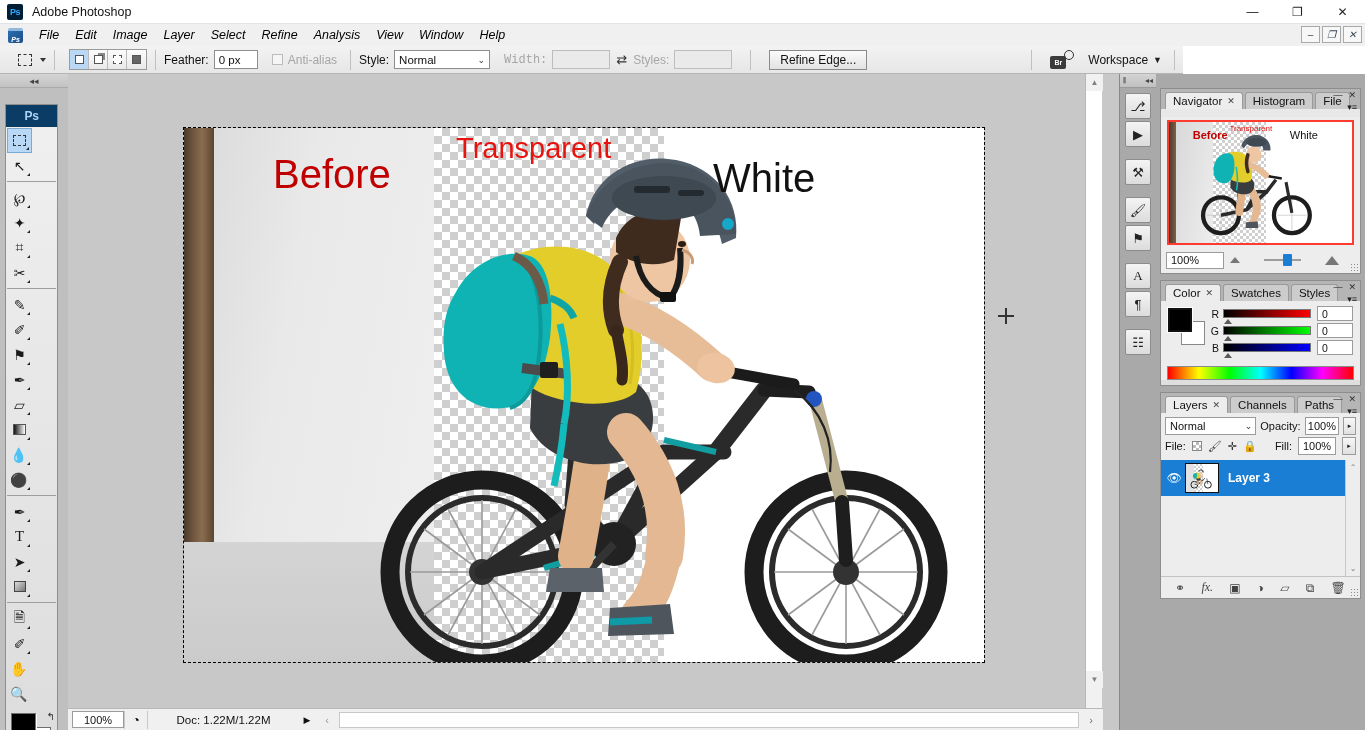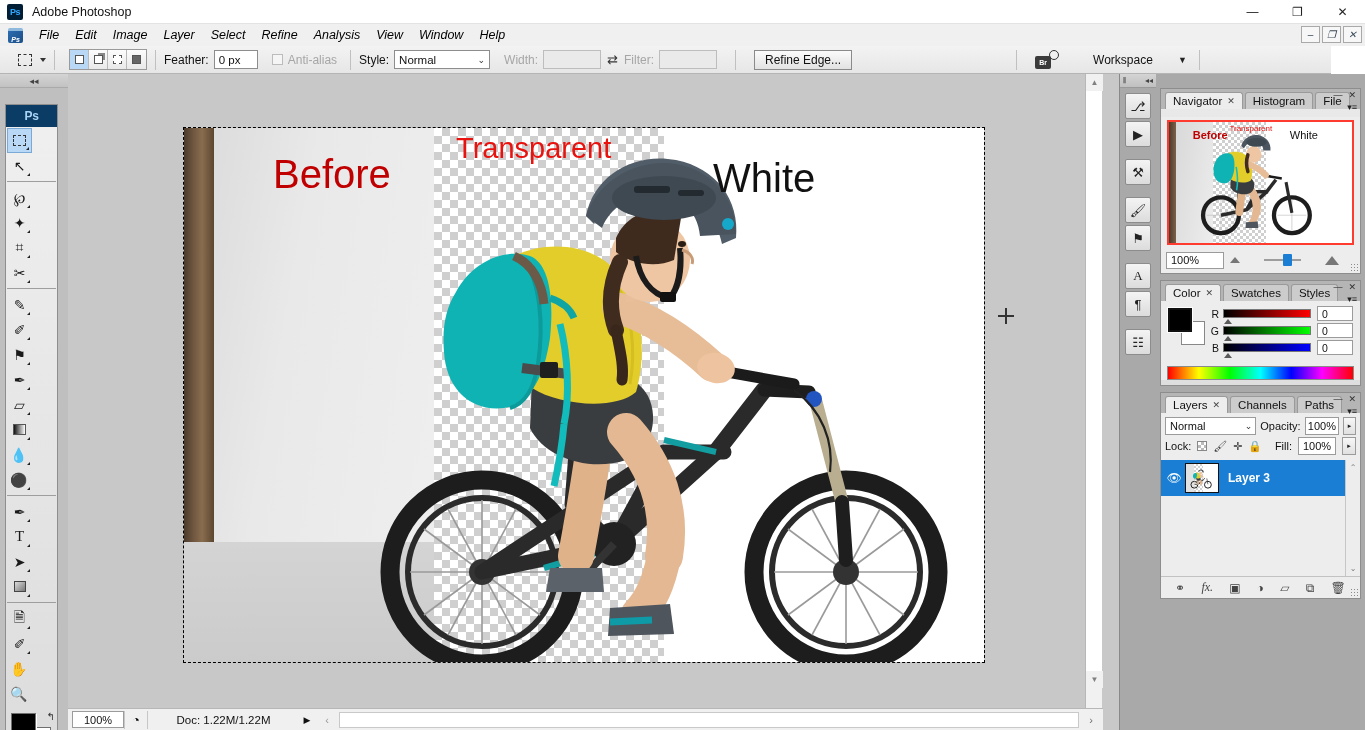--- a/index.html
+++ b/index.html
@@ -49,21 +49,21 @@
   }
   .doc-win-ctrls { position:absolute; right:3px; top:2px; display:flex; gap:2px; }
   .doc-win-btn {
     width:19px; height:17px; border:1px solid #a9a9a9; background:#f7f7f7;
     display:flex; align-items:center; justify-content:center;
     font-size:10px; color:#3b4a5a;
   }
 
   
   .optionsbar {
-    position:absolute; left:0; top:46px; width:1331px; height:28px;
+    position:absolute; left:0; top:46px; width:1183px; height:28px;
     background:linear-gradient(#f3f3f3,#e6e6e6);
     border-bottom:1px solid #b5b5b5;
     display:flex; align-items:center; padding-left:14px; gap:0px;
   }
   .ob-sep { width:1px; height:20px; background:#c0c0c0; margin:0 8px; }
   .tool-preview {
     width:22px; height:20px; display:flex; align-items:center; justify-content:center;
   }
   .marquee-glyph {
     width:14px; height:12px; border:1px dashed #333;
@@ -90,21 +90,21 @@
     padding:0 4px; display:flex; align-items:center; justify-content:space-between;
     color:#111; min-width:90px;
   }
   .chk-box { width:11px;height:11px;border:1px solid #bcbcbc;background:#f5f5f5;margin-right:5px;}
   .swap-icon { font-size:13px; color:#333; margin:0 6px; }
   .btn-3d {
     border:1px solid #8a8a8a; background:linear-gradient(#fbfbfb,#e2e2e2);
     height:20px; padding:0 10px; font-size:12px; color:#111;
     display:flex; align-items:center;
   }
-  .workspace-area { display:flex; align-items:center; gap:20px; }
+  .workspace-area { display:flex; align-items:center; gap:0; }
   .br-icon {
     width:24px;height:19px; position:relative;
   }
 
   
   .workarea {
     position:absolute; left:0; top:74px; width:1365px; height:656px;
     background:#5b5b5b;
   }
 
@@ -440,24 +440,24 @@
       <div class="ob-label dim">Anti-alias</div>
     </div>
     <div class="ob-sep"></div>
 
     <div class="ob-label">Style:</div>
     <div class="ob-select" style="width:96px;">
       <span>Normal</span>
       <span style="font-size:9px;color:#333;">⌄</span>
     </div>
 
-    <div class="ob-label dim" style="margin-left:14px;">Width:</div>
+    <div class="ob-label dim" style="margin-left:14px;font-family:Liberation Mono, monospace;">Width:</div>
     <div class="ob-input dis" style="width:58px;"></div>
     <div class="swap-icon">⇄</div>
-    <div class="ob-label dim">Filter:</div>
+    <div class="ob-label dim">Styles:</div>
     <div class="ob-input dis" style="width:58px;"></div>
 
     <div class="ob-sep" style="margin-left:18px;"></div>
     <div class="btn-3d" style="margin-left:10px;">Refine Edge...</div>
 
     <div class="ob-sep" style="margin-left:164px;"></div>
     <div class="workspace-area" style="margin-left:10px;">
       <div class="br-icon">
         <div style="position:absolute;left:0;bottom:0;width:16px;height:13px;background:#3b3b3b;border-radius:2px;color:#fff;font-size:7px;font-weight:bold;display:flex;align-items:center;justify-content:center;">Br</div>
         <div style="position:absolute;right:0;top:0;width:10px;height:10px;border:1.6px solid #333;border-radius:50%;"></div>
@@ -853,21 +853,21 @@
         <div class="layers-row">
           <div class="blend-select">
             <span>Normal</span>
             <span style="font-size:9px;color:#333;">⌄</span>
           </div>
           <div class="lab">Opacity:</div>
           <div class="num-field">100%</div>
           <div class="num-arrow">▸</div>
         </div>
         <div class="lock-row">
-          <div class="lab">Lock:</div>
+          <div class="lab">File:</div>
           <div class="lock-icons">
             <div class="chk-sm"></div>
             <span style="font-size:11px;color:#333;">🖌</span>
             <span style="font-size:11px;color:#333;">✛</span>
             <span style="font-size:11px;color:#333;">🔒</span>
           </div>
           <div style="flex:1;"></div>
           <div class="lab">Fill:</div>
           <div class="num-field">100%</div>
           <div class="num-arrow">▸</div>

